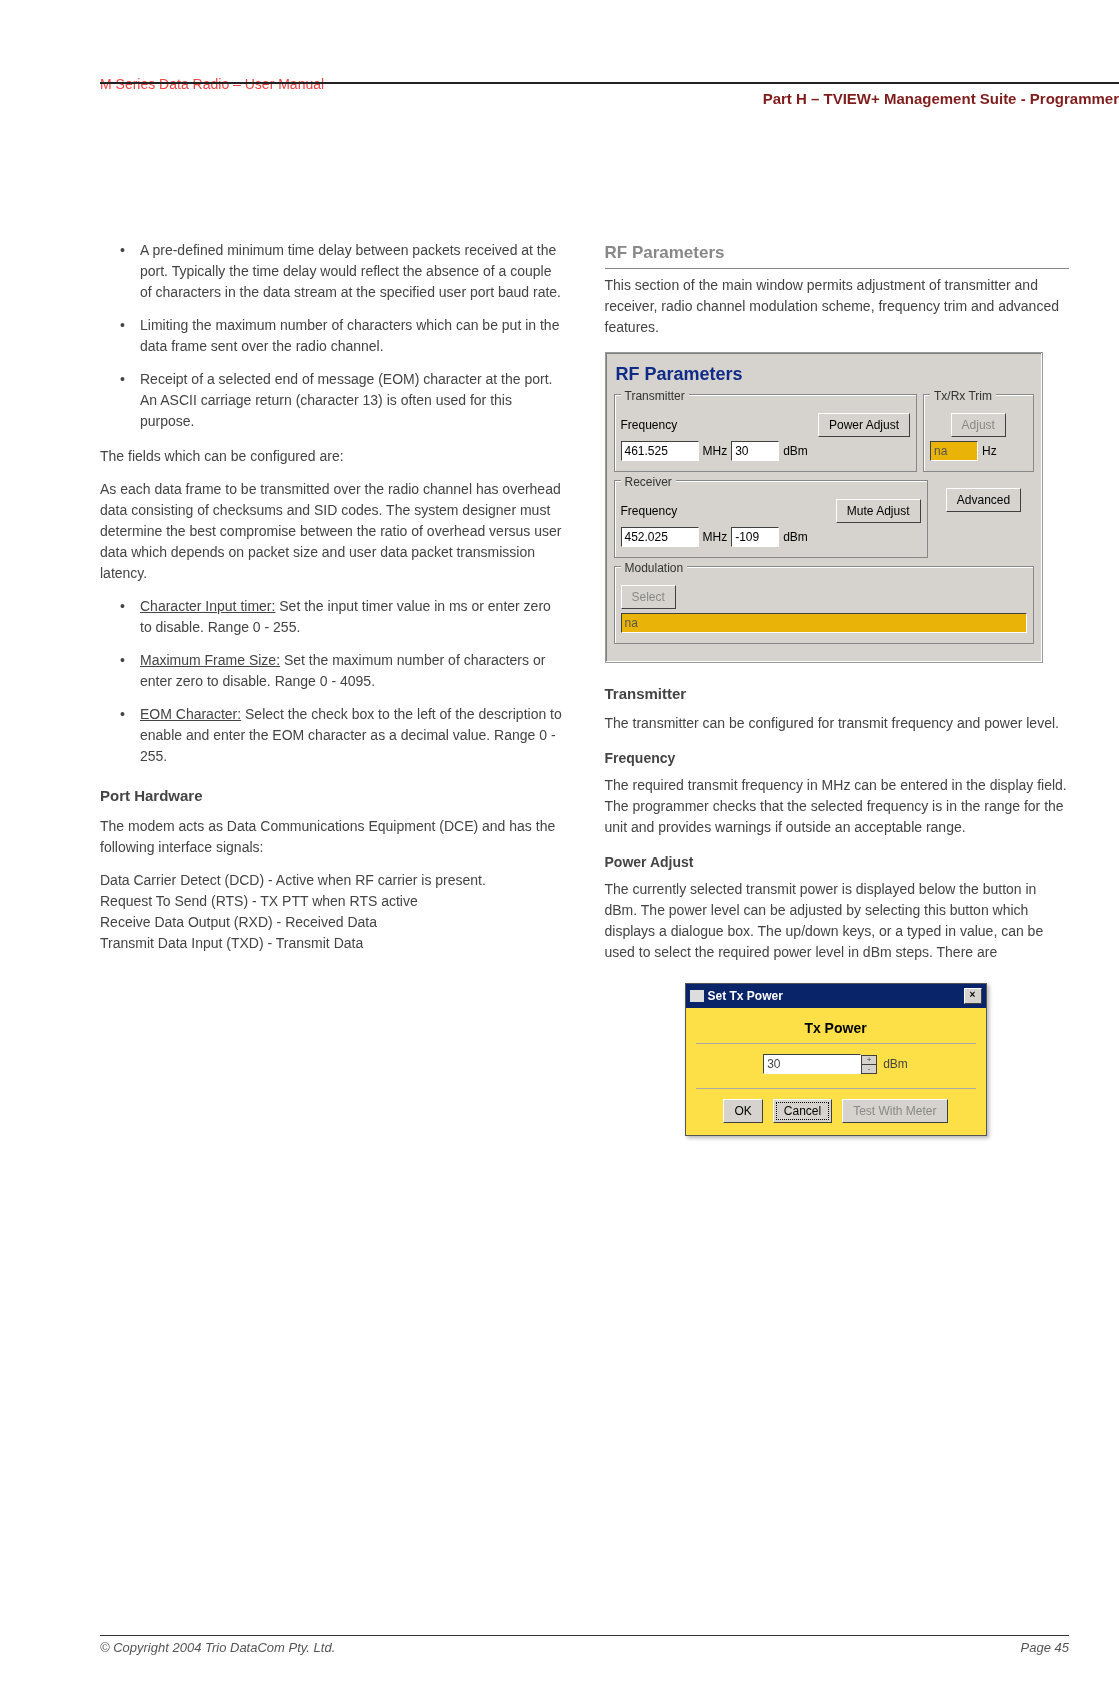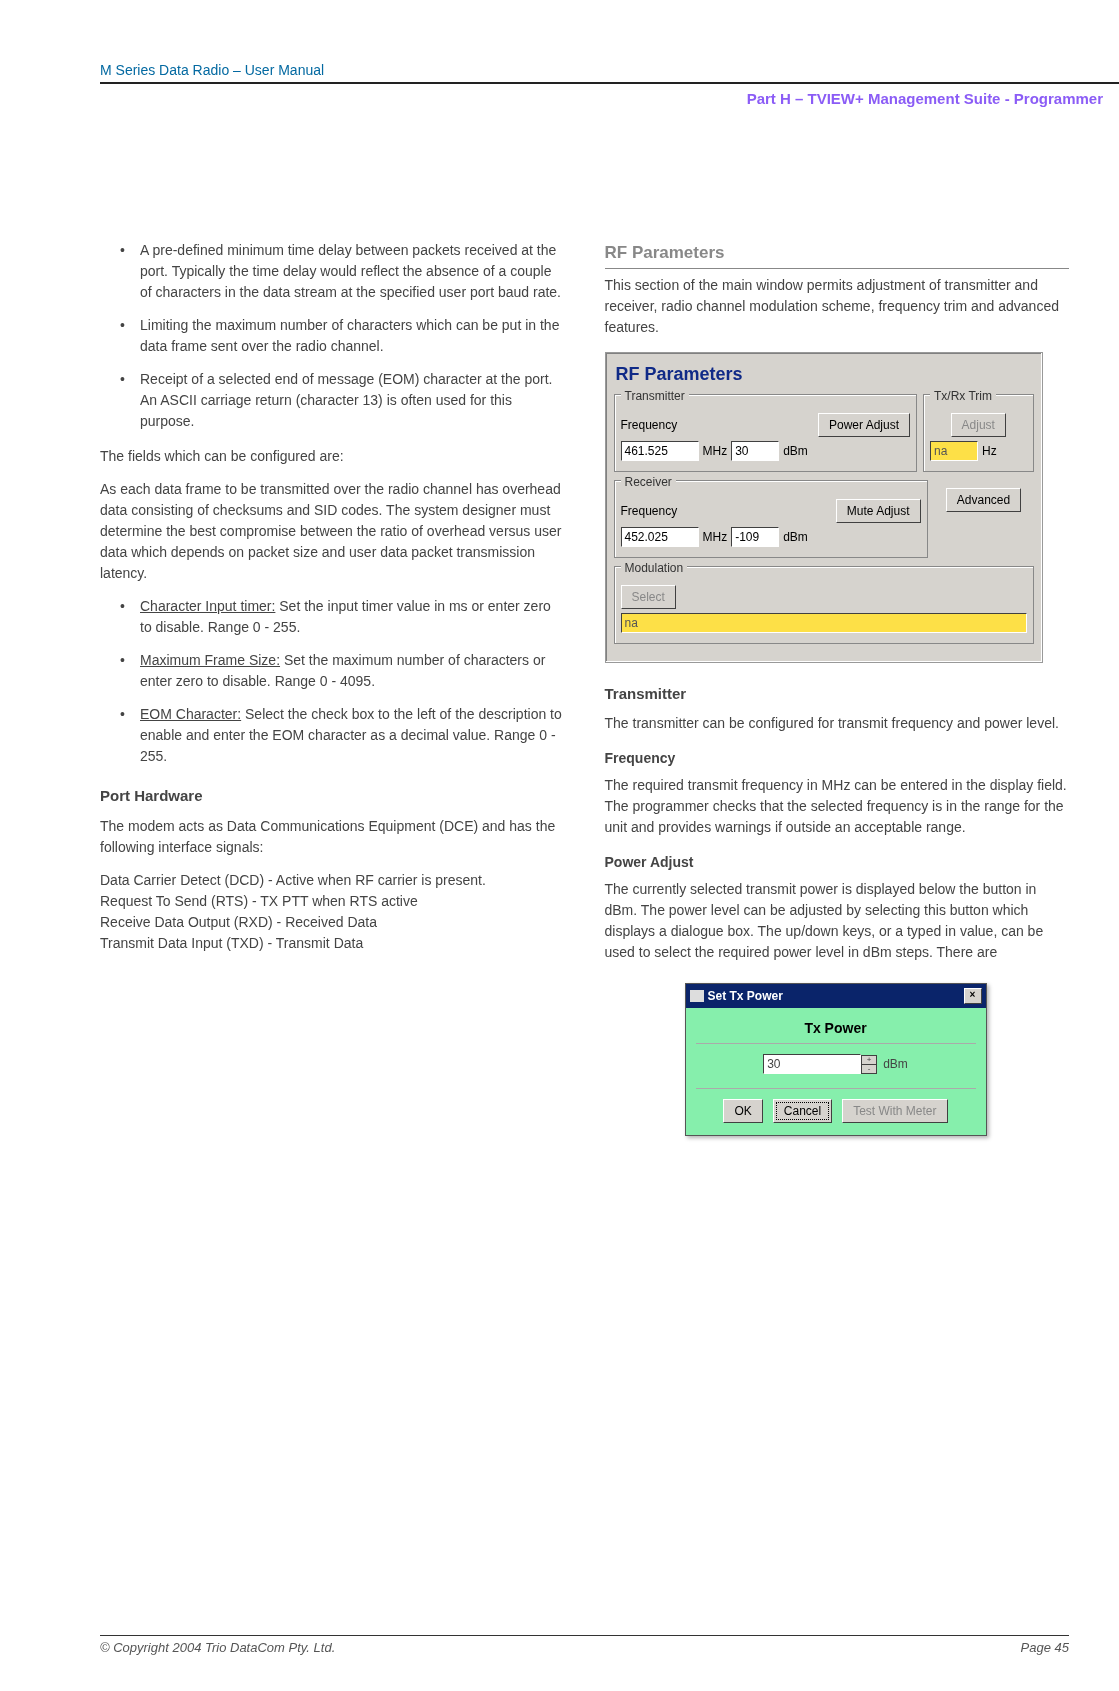--- a/index.html
+++ b/index.html
@@ -13,38 +13,38 @@
   }
   .page {
     width: 1119px;
     min-height: 1691px;
     position: relative;
     box-sizing: border-box;
     padding: 60px 0 0 0;
   }
   .header-running {
     position: absolute;
-    top: 62px;
+    top: 76px;
     left: 100px;
     font-size: 14px;
-    color: #0369a1;
+    color: #ef4444;
   }
   .header-rule {
     position: absolute;
     top: 82px;
     left: 100px;
     right: 0;
     border-top: 2px solid #222;
   }
   .section-label {
     position: absolute;
     top: 90px;
-    right: 16px;
-    font-weight: bold;
-    color: #8b5cf6;
+    right: 0;
+    font-weight: bold;
+    color: #7f1d1d;
     font-size: 15px;
   }
   .content {
     display: flex;
     gap: 40px;
     padding: 180px 50px 0 100px;
   }
   .col {
     flex: 1;
     font-size: 14px;
@@ -149,28 +149,28 @@
     border-top: 1px solid #404040;
     border-left: 1px solid #404040;
     border-right: 1px solid #fff;
     border-bottom: 1px solid #fff;
     padding: 1px 3px;
     font-size: 12px;
     min-width: 40px;
     height: 16px;
     line-height: 16px;
   }
-  .win-input.disabled { background: #fde047; color: #555; }
+  .win-input.disabled { background: #eab308; color: #555; }
   .spacer { flex: 1; }
 
   
   .tx-dialog {
     width: 300px;
     border: 1px solid #555;
-    background: #86efac;
+    background: #fde047;
     font-family: "Tahoma", Arial, sans-serif;
     font-size: 12px;
     margin: 20px 0 0 80px;
     box-shadow: 2px 2px 4px rgba(0,0,0,0.3);
   }
   .tx-titlebar {
     background: linear-gradient(to bottom, #0a246a, #0a246a);
     color: #fff;
     padding: 3px 4px;
     display: flex;

